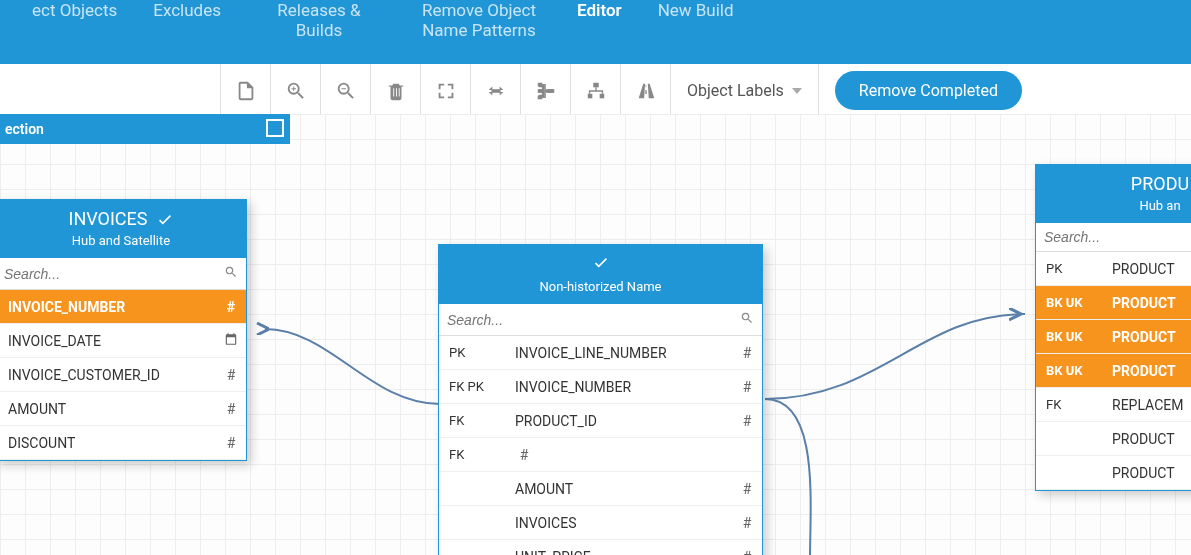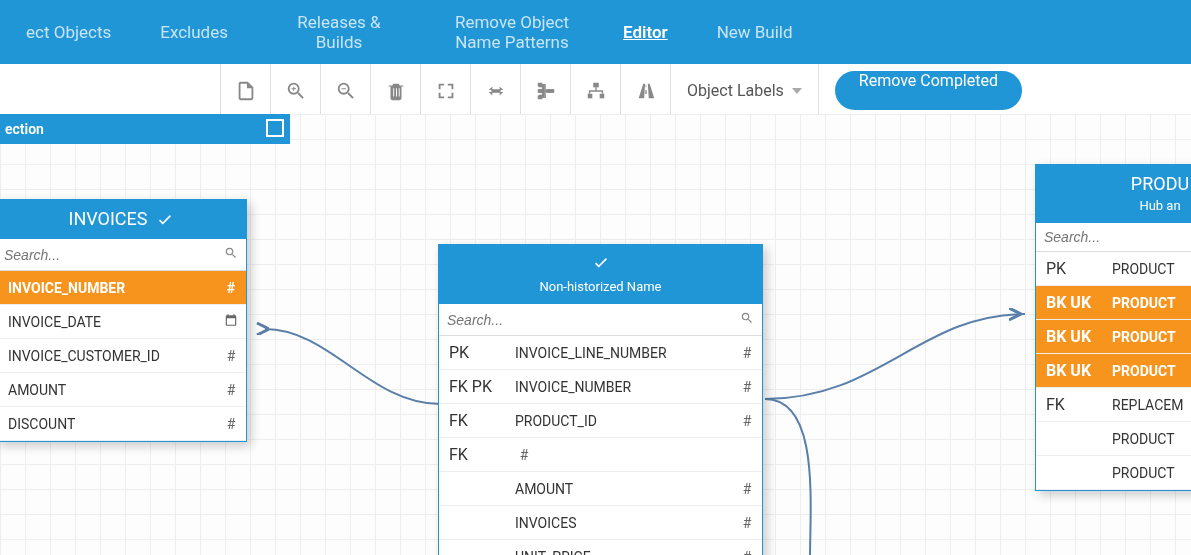--- a/index.html
+++ b/index.html
@@ -8,35 +8,34 @@
   background: #fff;
   overflow: hidden;
   width: 1191px;
   height: 555px;
   position: relative;
 }
 .top-nav {
   background: #2196d6;
   height: 64px;
   display: flex;
-  align-items: center;
-  padding: 0 8px;
+  align-items: flex-start;
+  padding: 0 14px;
   color: #fff;
-  gap: 13px;
 }
 .nav-item {
   padding: 0 18px;
   font-size: 17px;
   color: rgba(255,255,255,0.75);
   text-align: center;
   line-height: 1.2;
   max-width: 160px;
   cursor: pointer;
 }
-.nav-item.active { color: #fff; font-weight: 600; text-decoration: underline; }
+.nav-item.active { color: #fff; font-weight: 600; }
 .toolbar {
   height: 54px;
   border-bottom: 1px solid #e0e0e0;
   display: flex;
   align-items: stretch;
   background: #fff;
 }
 .toolbar-spacer { width: 220px; }
 .tool-btn {
   width: 50px;
@@ -65,21 +64,21 @@
   border-right: 5px solid transparent;
   border-top: 6px solid #aaa;
 }
 .pill-btn {
   margin: 7px 0 7px 16px;
   background: #2196d6;
   color: #fff;
   border-radius: 20px;
   padding: 0 24px;
   display: flex;
-  align-items: flex-start;
+  align-items: center;
   font-size: 16px;
   cursor: pointer;
 }
 .canvas {
   position: absolute;
   top: 114px;
   left: 0;
   right: 0;
   bottom: 0;
   background-color: #fdfdfd;
@@ -138,21 +137,21 @@
 }
 .search-row .mag { color: #888; }
 .col-row {
   display: flex;
   align-items: center;
   border-bottom: 1px solid #eee;
   font-size: 14px;
   color: #333;
   height: 34px;
 }
-.col-key { width: 70px; padding-left: 10px; font-size: 16px; color: #333; }
+.col-key { width: 70px; padding-left: 10px; font-size: 13px; color: #333; }
 .col-name { flex: 1; padding-left: 6px; white-space: nowrap; overflow: hidden; }
 .col-type { width: 30px; text-align: center; color: #666; }
 .col-row.hi { background: #f7941e; color: #fff; font-weight: 700; }
 .col-row.hi .col-key, .col-row.hi .col-type { color: #fff; }
 svg.connector { position: absolute; overflow: visible; pointer-events: none; }
 </style>
 </head>
 <body>
 
 <div class="top-nav">
@@ -259,20 +258,21 @@
   </svg>
 
   <div class="entity" style="left:-5px; top:85px; width:252px;">
     <div class="entity-header">
       <div class="entity-title">
         <span>INVOICES</span>
         <svg class="check" viewBox="0 0 24 24" fill="#fff">
             <path d="M9 16.2l-3.5-3.5L4 14.2 9 19.2 20 8.2l-1.5-1.5z"></path>
           </svg>
       </div>
+      <div class="entity-sub">Hub and Satellite</div>
     </div>
     <div class="search-row">
       <input placeholder="Search..." style="">
       <span class="mag">
         <svg width="14" height="14" viewBox="0 0 24 24" fill="#888">
             <path d="M15.5 14h-.79l-.28-.27A6.47 6.47 0 0016 9.5 6.5 6.5 0 109.5 16c1.61 0 3.09-.59 4.23-1.57l.27.28v.79l5 4.99L20.49 19l-4.99-5zM9.5 14C7 14 5 12 5 9.5S7 5 9.5 5 14 7 14 9.5 12 14 9.5 14z"></path>
           </svg>
       </span>
     </div>
     <div id="inv-cols">

